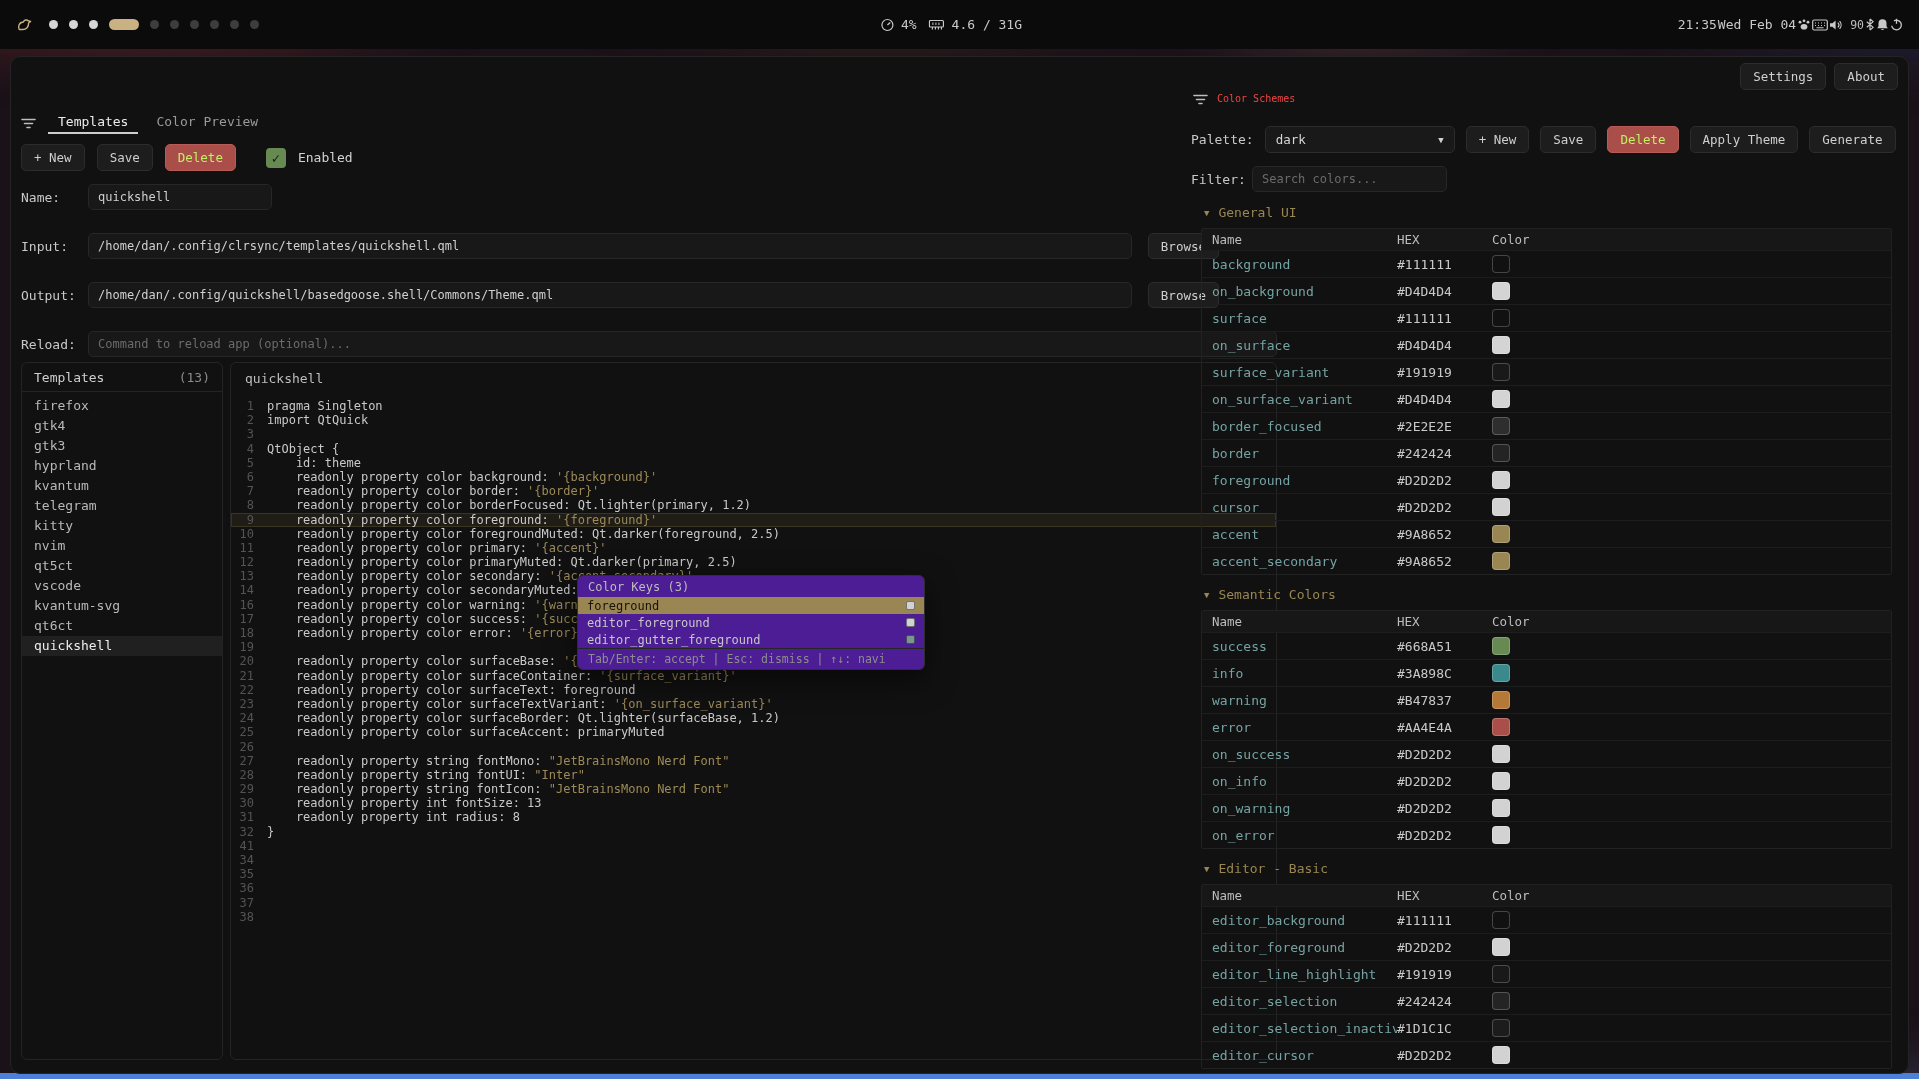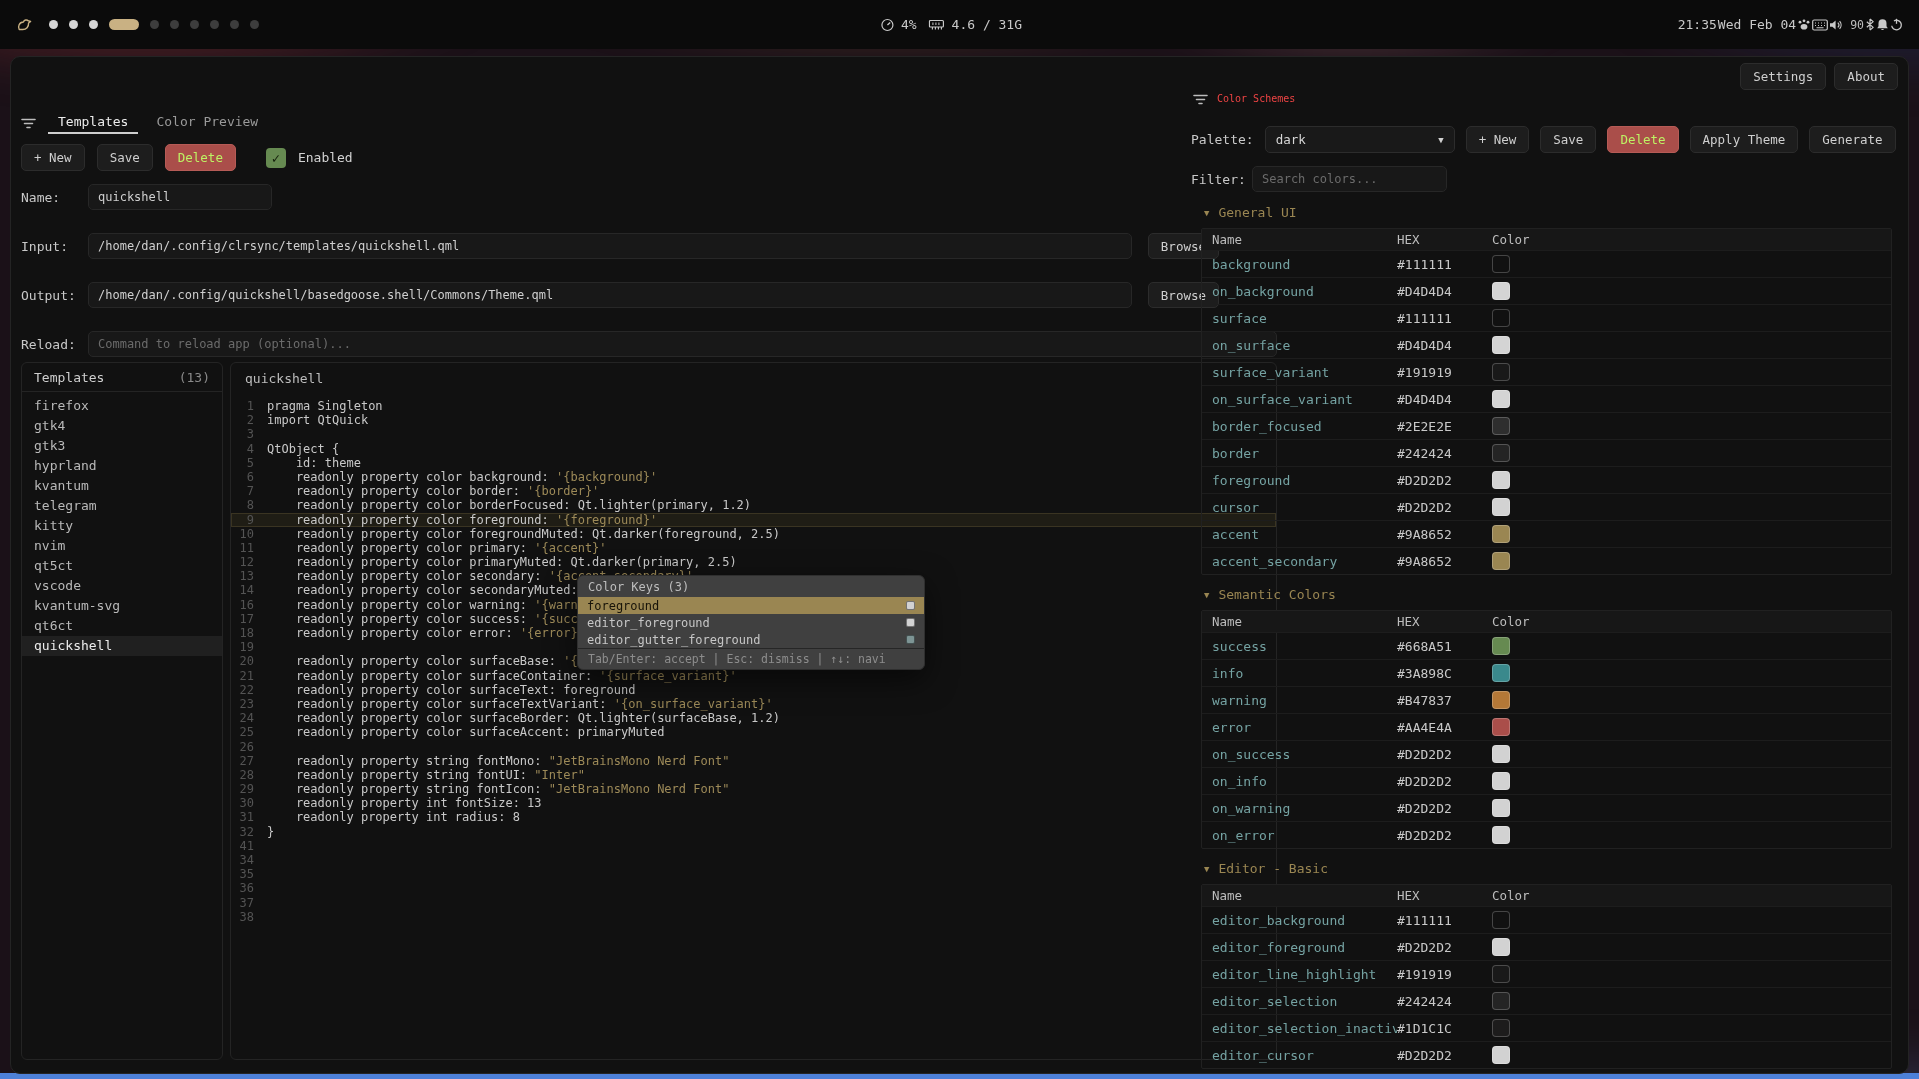--- a/index.html
+++ b/index.html
@@ -69,21 +69,21 @@
   .editor{flex:1;border:1px solid #242424;border-radius:6px;position:relative;overflow:hidden;display:flex;flex-direction:column}
   .editor-title{padding:8px 14px 5px;font-size:13px;color:#bdbdbd}
   .code-area{margin-top:8px}
   .code-line{display:flex;height:14.2px;line-height:14.2px;font-size:12px;white-space:pre;cursor:text}
   .ln{width:36px;flex:none;text-align:right;padding-right:13px;color:#545454}
   .code{color:#c9c9c9}
   .str{color:var(--string,#9D8A58)}
   .code-line.hl{background:#1f1d15;box-shadow:inset 0 0 0 1px #3a3422}
 
   
-  .popup{position:absolute;left:346px;top:212px;width:348px;background:#404040;border:1px solid #2f2f2f;border-radius:6px;box-shadow:0 10px 30px rgba(0,0,0,.55);z-index:5;overflow:hidden}
+  .popup{position:absolute;left:346px;top:212px;width:348px;background:#4c1d95;border:1px solid #2f2f2f;border-radius:6px;box-shadow:0 10px 30px rgba(0,0,0,.55);z-index:5;overflow:hidden}
   .popup-title{padding:4px 10px 3px;font-size:12px;color:#bdbdbd}
   .ac-item{display:flex;align-items:center;height:17px;padding:0 9px;font-size:12px;color:#c6c6c6;gap:8px;cursor:pointer}
   .ac-item .lbl{flex:1;white-space:nowrap;overflow:hidden}
   .ac-swatch{width:9px;height:9px;border-radius:2px;border:1px solid rgba(0,0,0,.45);flex:none}
   .ac-item.selected{background:var(--accent,#9A8652);color:#171309}
   .popup-footer{border-top:1px solid #262626;padding:3px 10px;font-size:11.5px;color:#8d8d8d;white-space:nowrap;overflow:hidden}
 
   
   .right-panel{position:absolute;left:1180px;right:12px;top:36px;bottom:0;display:flex;flex-direction:column;overflow:hidden}
   .rp-head{display:flex;align-items:flex-start;gap:9px;height:24px;font-size:10px;color:#ef4444;padding-left:2px}

